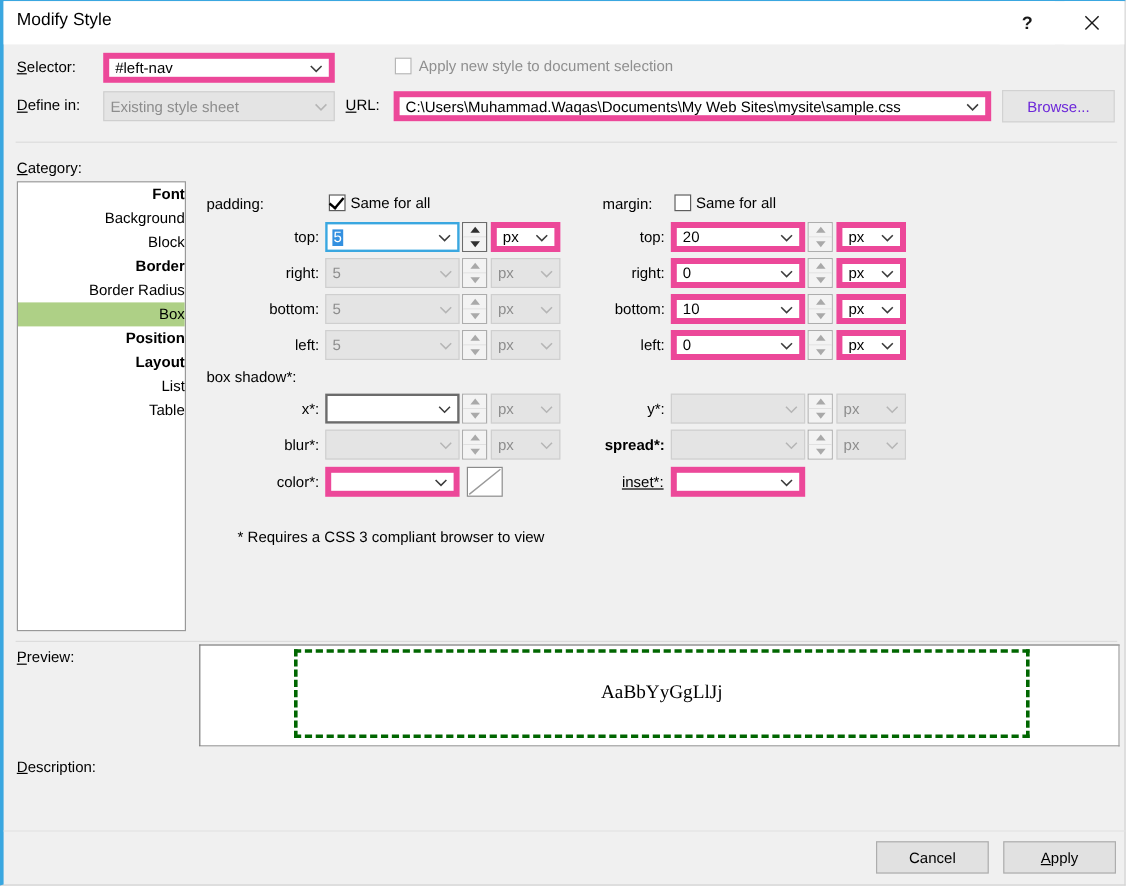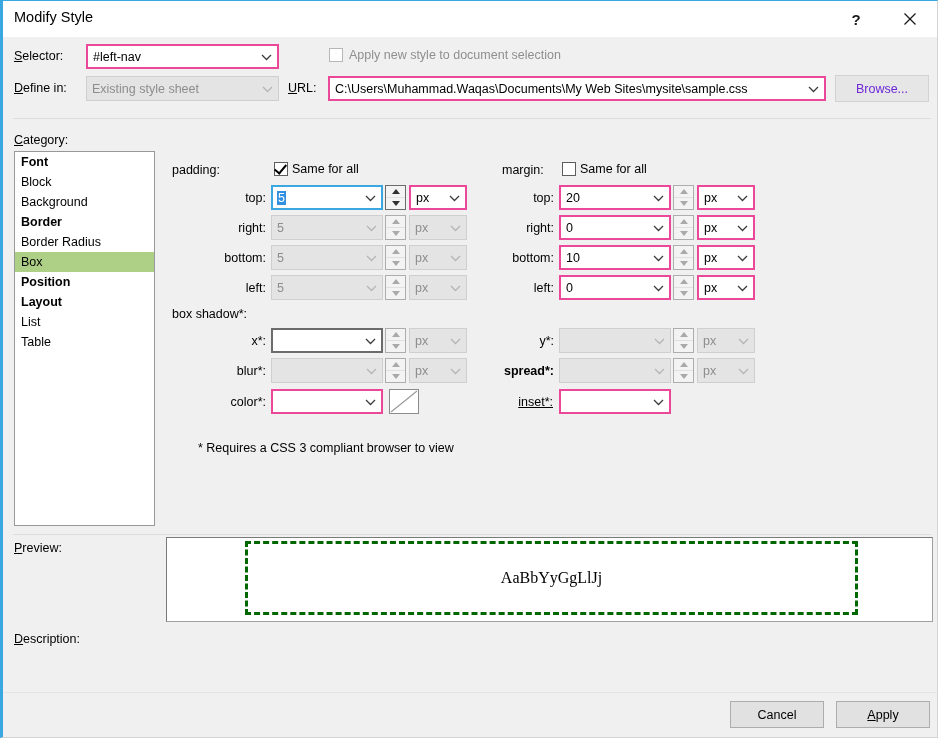--- a/index.html
+++ b/index.html
@@ -45,21 +45,21 @@
   .lbl u{text-decoration:underline;}
   .lbl.dim{color:#8f8f8f;}
 
   .abs{position:absolute;}
 
   
   .combo{
     position:absolute;
     box-sizing:border-box;
     background:#fff;
-    border:2px solid #ec4899;
+    border:5px solid #ec4899;
     display:flex;align-items:center;
     height:25px;
     font-size:12.5px;
     color:#000;
     overflow:hidden;
   }
   .combo .val{
     flex:1 1 auto;padding-left:5px;white-space:nowrap;overflow:hidden;
     text-overflow:ellipsis;
   }
@@ -207,24 +207,24 @@
     </span>
   </div>
 
   <div class="btn disabled" style="left:832px;top:74px;width:94px;">
     <span>Browse...</span>
   </div>
 
   <div class="hr" style="left:10px;top:117px;width:918px;"></div>
 
   <div class="lbl abs" style="left:11px;top:132px;"><u>C</u>ategory:</div>
-  <div class="listbox" style="left:11px;top:150px;width:141px;height:375px;" id="category-list">
+  <div class="listbox" style="left:11px;top:150px;width:141px;height:375px;text-align:right;" id="category-list">
       <div class="listrow b">Font</div>
+      <div class="listrow">Background</div>
       <div class="listrow">Block</div>
-      <div class="listrow">Background</div>
       <div class="listrow b">Border</div>
       <div class="listrow">Border Radius</div>
       <div class="listrow sel">Box</div>
       <div class="listrow b">Position</div>
       <div class="listrow b">Layout</div>
       <div class="listrow">List</div>
       <div class="listrow">Table</div>
     </div>
 
   <div class="lbl abs" style="left:169px;top:162px;">padding:</div>

